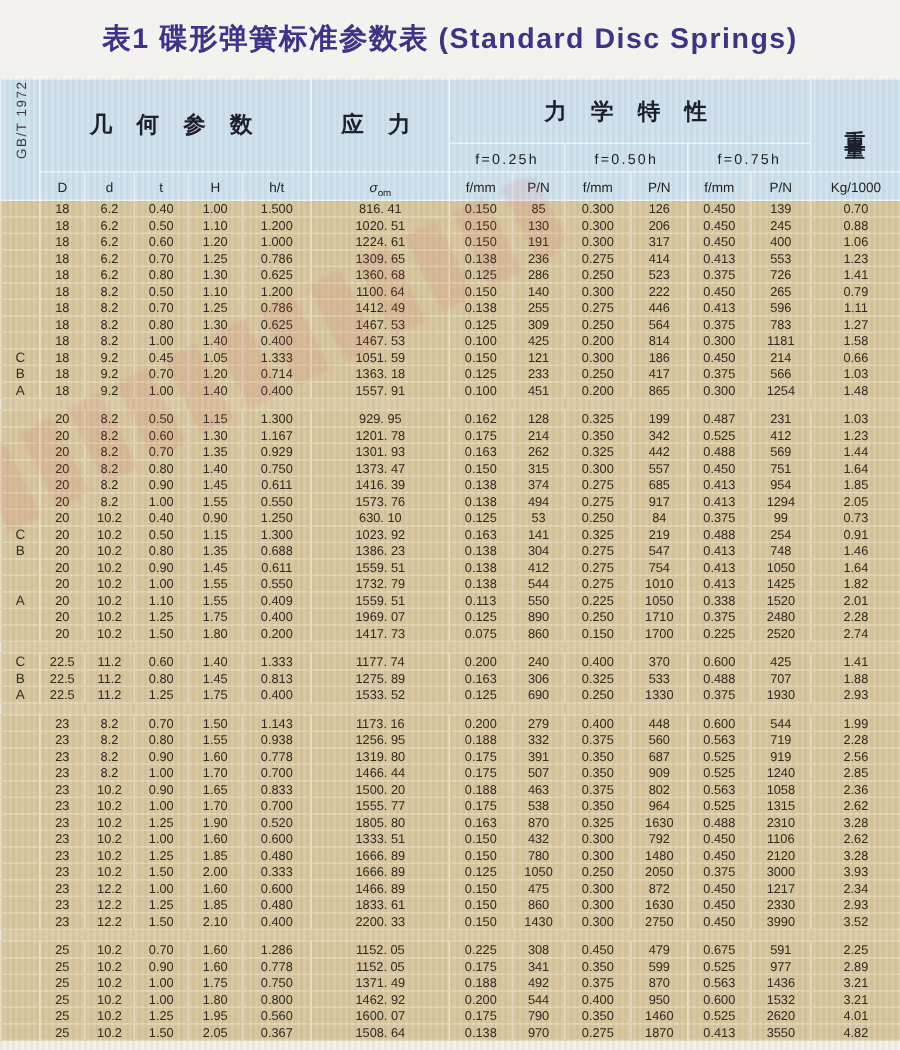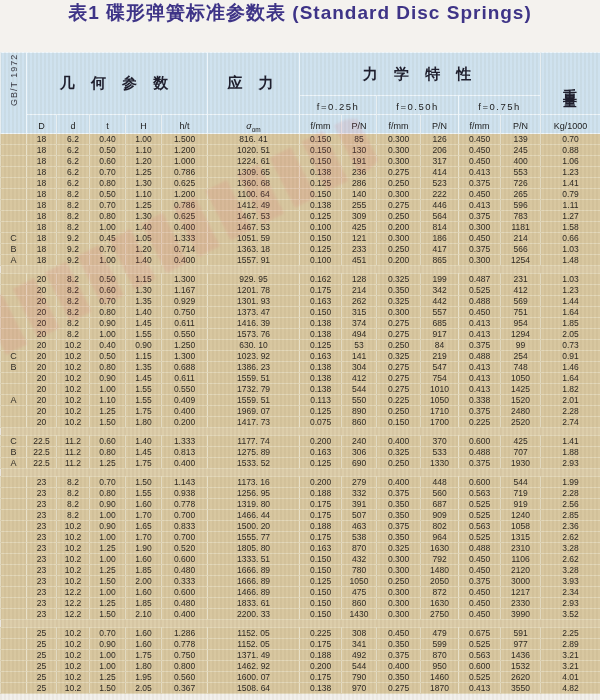--- a/index.html
+++ b/index.html
@@ -4,21 +4,21 @@
 <style>
   html,body{margin:0;padding:0;}
   body{
     width:600px;height:700px;overflow:hidden;
     background:#f2f0ec;
     font-family:"Liberation Sans","DejaVu Sans",sans-serif;
     position:relative;
   }
   .page{width:600px;height:700px;position:relative;}
   .title-bar{
-    height:52px;display:flex;justify-content:center;
+    height:52px;display:flex;align-items:center;justify-content:center;
     background:#f4f2ee;
   }
   .title-bar .title{
     font-size:19px;font-weight:bold;color:#3e3487;letter-spacing:1px;
   }
   table.springs{
     border-collapse:collapse;table-layout:fixed;width:600px;
   }
   
   thead th{

